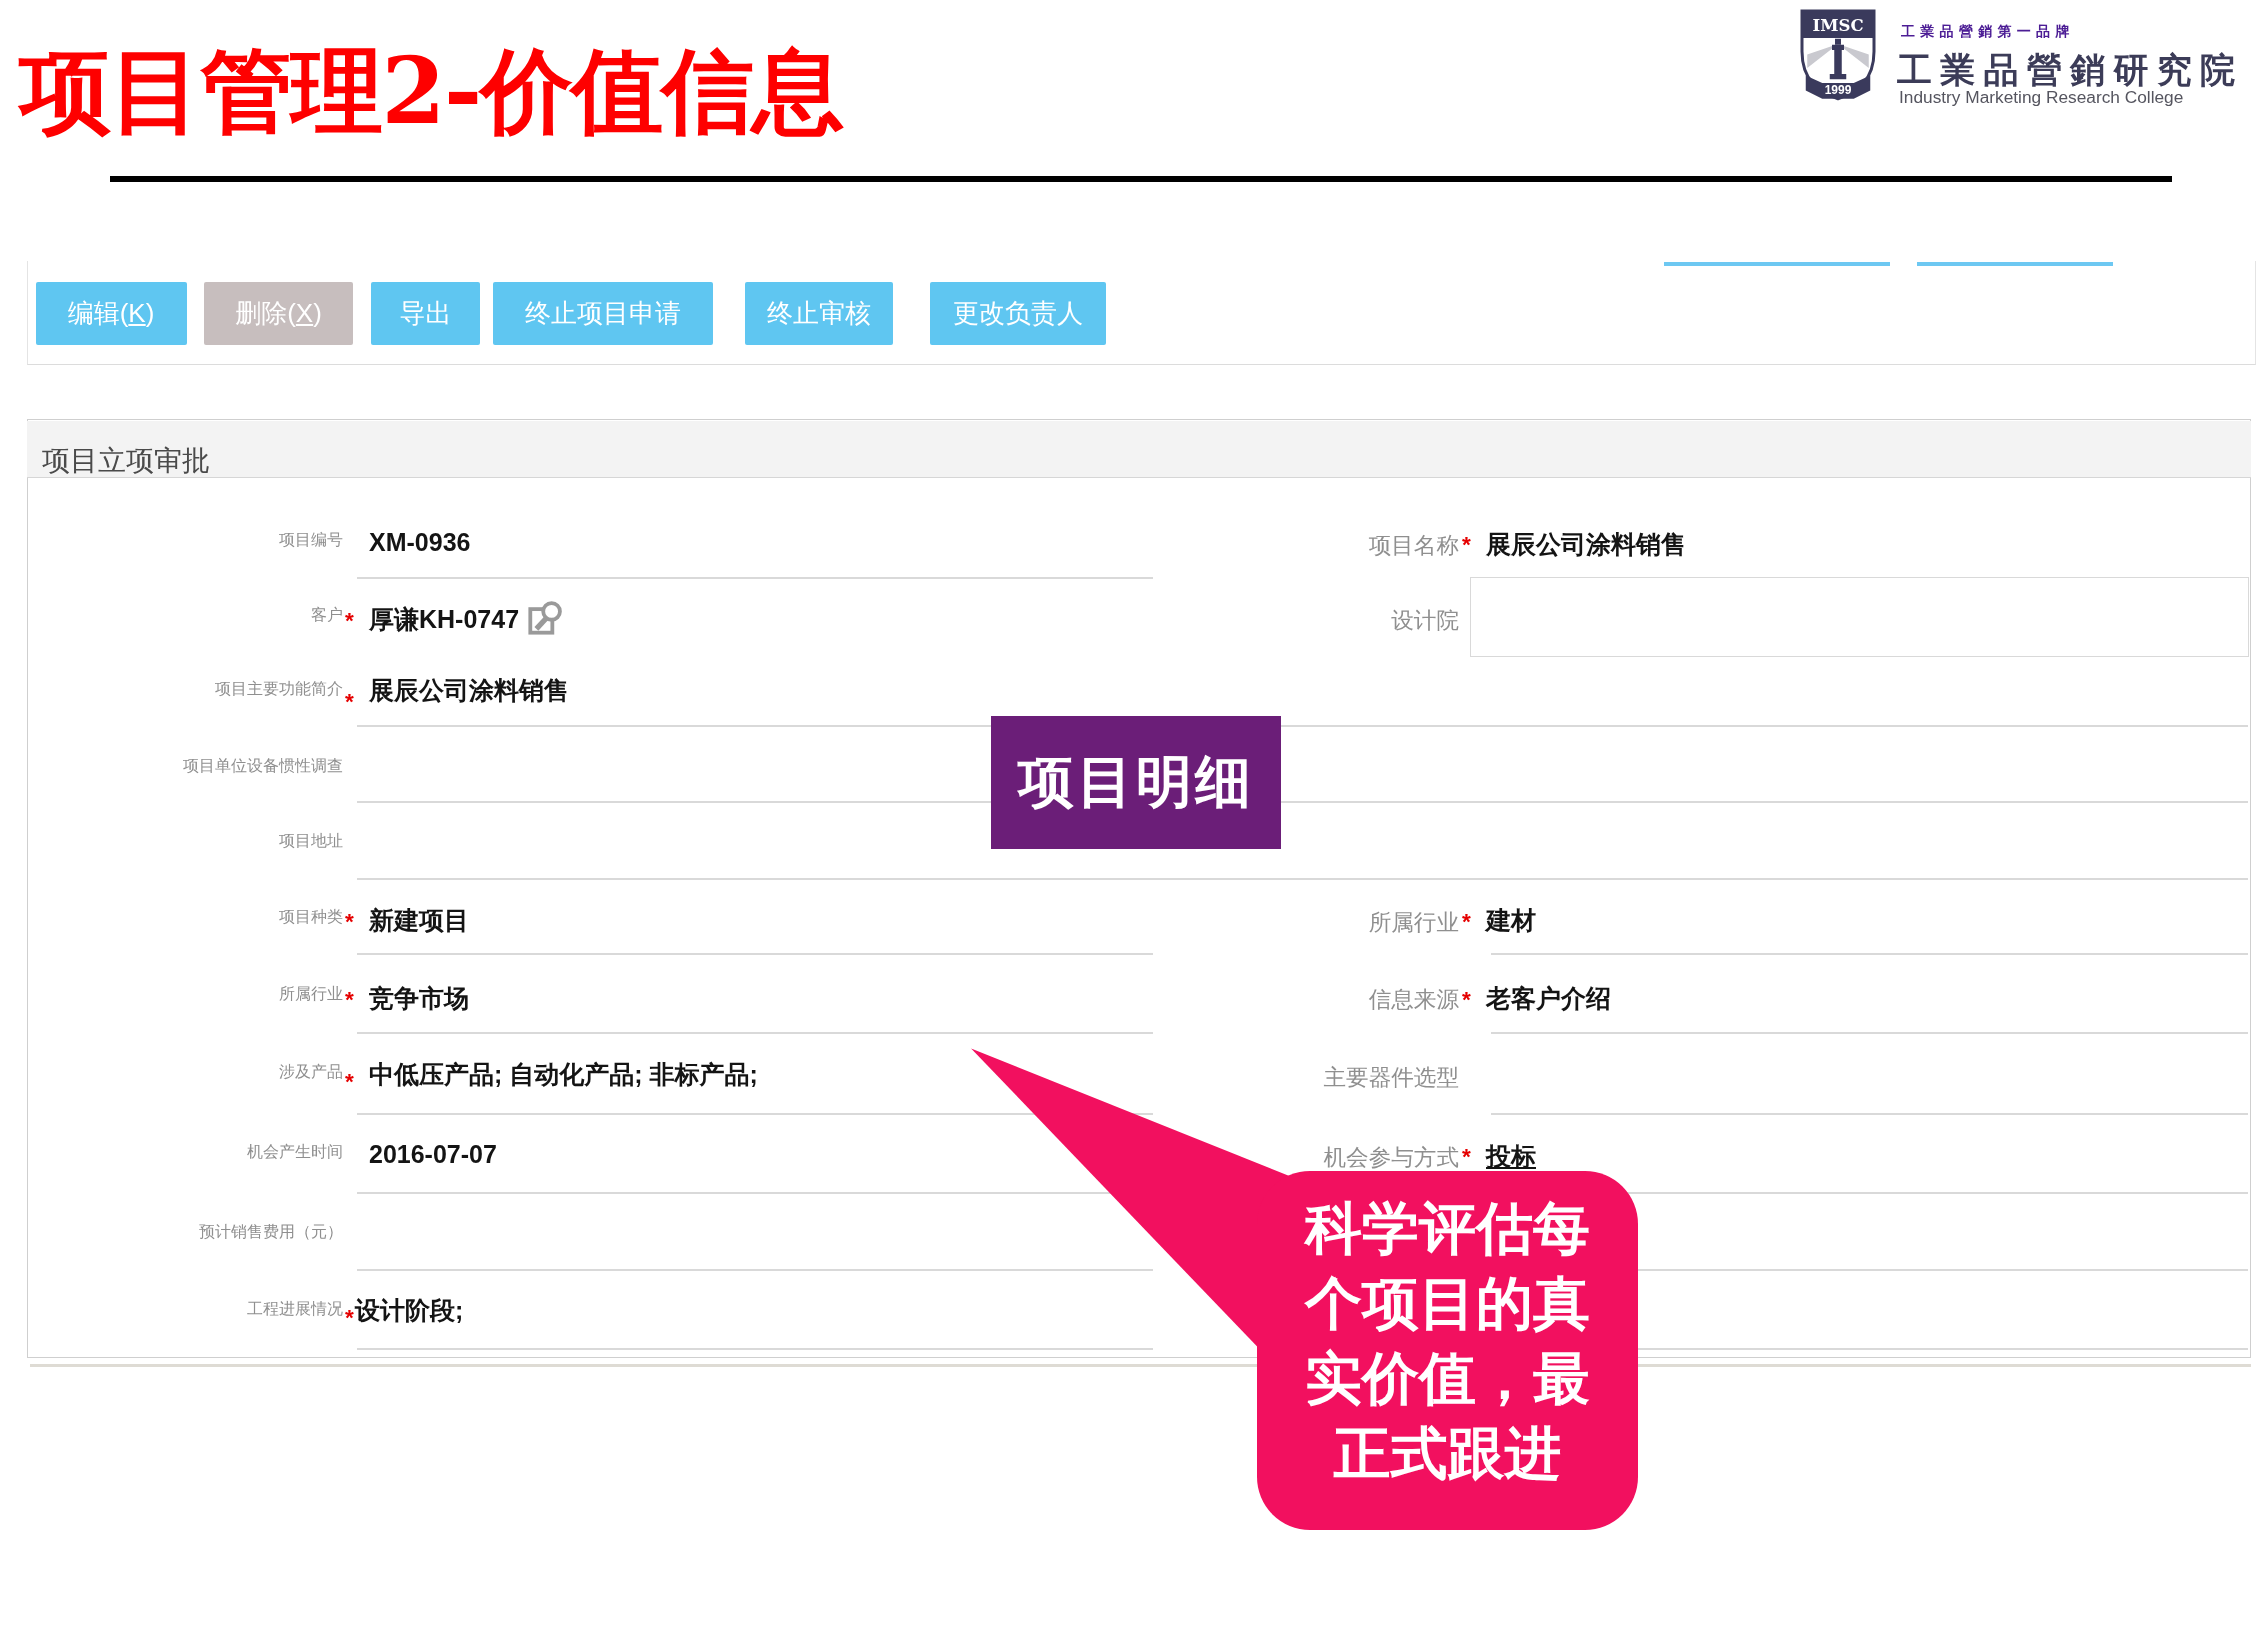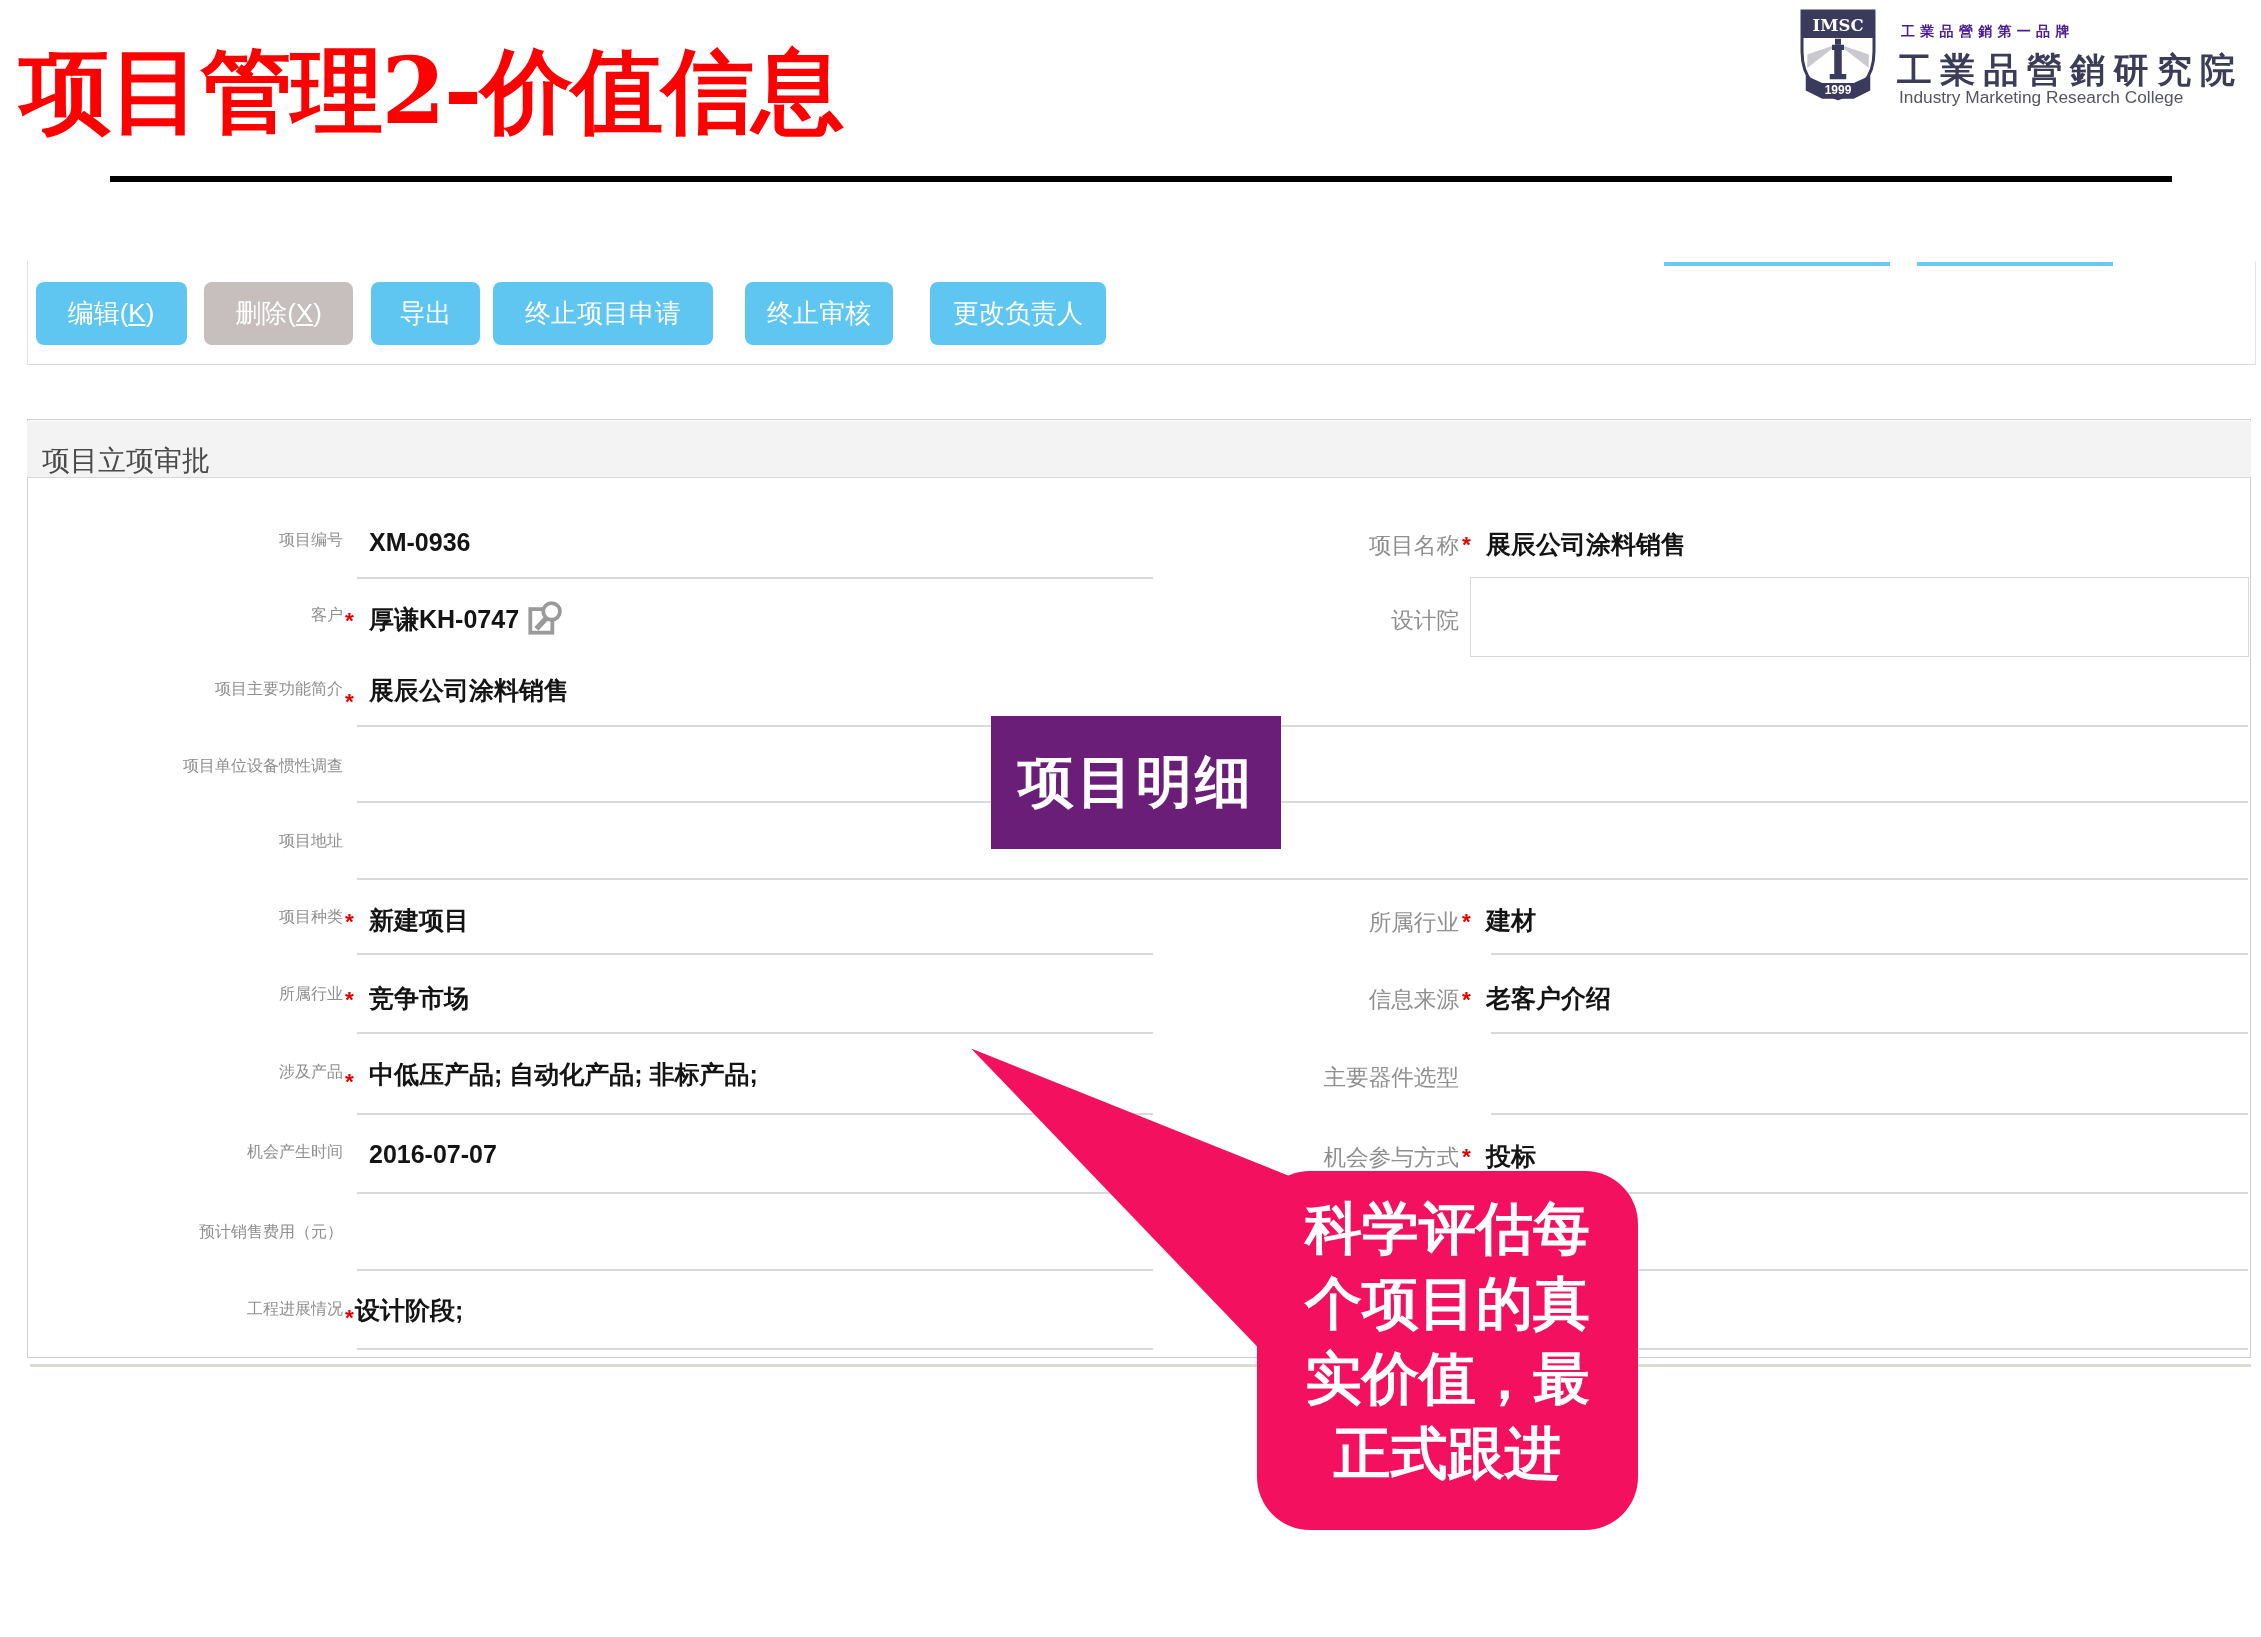--- a/index.html
+++ b/index.html
@@ -19,21 +19,21 @@
              letter-spacing:8.3px;color:#3c3c58;white-space:nowrap;}
   .logo-en{position:absolute;left:101px;top:81px;font-size:17.3px;color:#55555f;white-space:nowrap;}
 
   .tabline{position:absolute;top:262px;height:3.8px;background:#6dc8f2;}
   .tabline.t1{left:1664px;width:226px;}
   .tabline.t2{left:1917px;width:196px;}
 
   
   .toolbar{position:absolute;left:27px;top:261px;width:2227px;height:103px;
            border-left:1.5px solid #e4e4e4;border-right:1.5px solid #e4e4e4;border-bottom:1.5px solid #dcdcdc;}
-  .btn{position:absolute;top:21px;height:63px;border-radius:8px;background:#5fc6f1;
+  .btn{position:absolute;top:21px;height:63px;border-radius:2px;background:#5fc6f1;
        color:#fff;font-size:26px;display:flex;align-items:center;justify-content:center;
        white-space:nowrap;cursor:pointer;}
   .btn u{text-decoration:underline;}
   .btn.disabled{background:#c7bebe;}
   .b1{left:7.5px;width:151px;}
   .b2{left:176px;width:149px;}
   .b3{left:343px;width:109px;}
   .b4{left:465px;width:220px;}
   .b5{left:717px;width:148px;}
   .b6{left:902px;width:176px;}
@@ -180,21 +180,21 @@
   <div class="ul" style="left:357px;top:1113px;width:796px;"></div>
   <div class="frl" style="left:1165px;top:1062px;">主要器件选型</div>
   <div class="fv" style="left:1486px;top:1058px;"></div>
   <div class="ul" style="left:1491px;top:1113px;width:757px;"></div>
 
   <div class="fl" style="left:45px;top:1142px;">机会产生时间</div>
   <div class="fv" style="left:369px;top:1140px;">2016-07-07</div>
   <div class="ul" style="left:357px;top:1192px;width:796px;"></div>
   <div class="frl" style="left:1165px;top:1142px;">机会参与方式</div>
   <div class="star" style="left:1462px;top:1144px;">*</div>
-  <div class="fv" style="left:1486px;top:1140px;">投标</div>
+  <div class="fv" style="left:1486px;top:1140px;text-decoration:underline;">投标</div>
   <div class="ul" style="left:1491px;top:1192px;width:757px;"></div>
 
   <div class="fl" style="left:45px;top:1222px;">预计销售费用（元）</div>
   <div class="fv" style="left:369px;top:1220px;"></div>
   <div class="ul" style="left:357px;top:1269px;width:796px;"></div>
   <div class="ul" style="left:1491px;top:1269px;width:757px;"></div>
 
   <div class="fl" style="left:45px;top:1299px;">工程进展情况</div>
   <div class="star" style="left:345px;top:1305px;">*</div>
   <div class="fv" style="left:355px;top:1294px;">设计阶段;</div>

